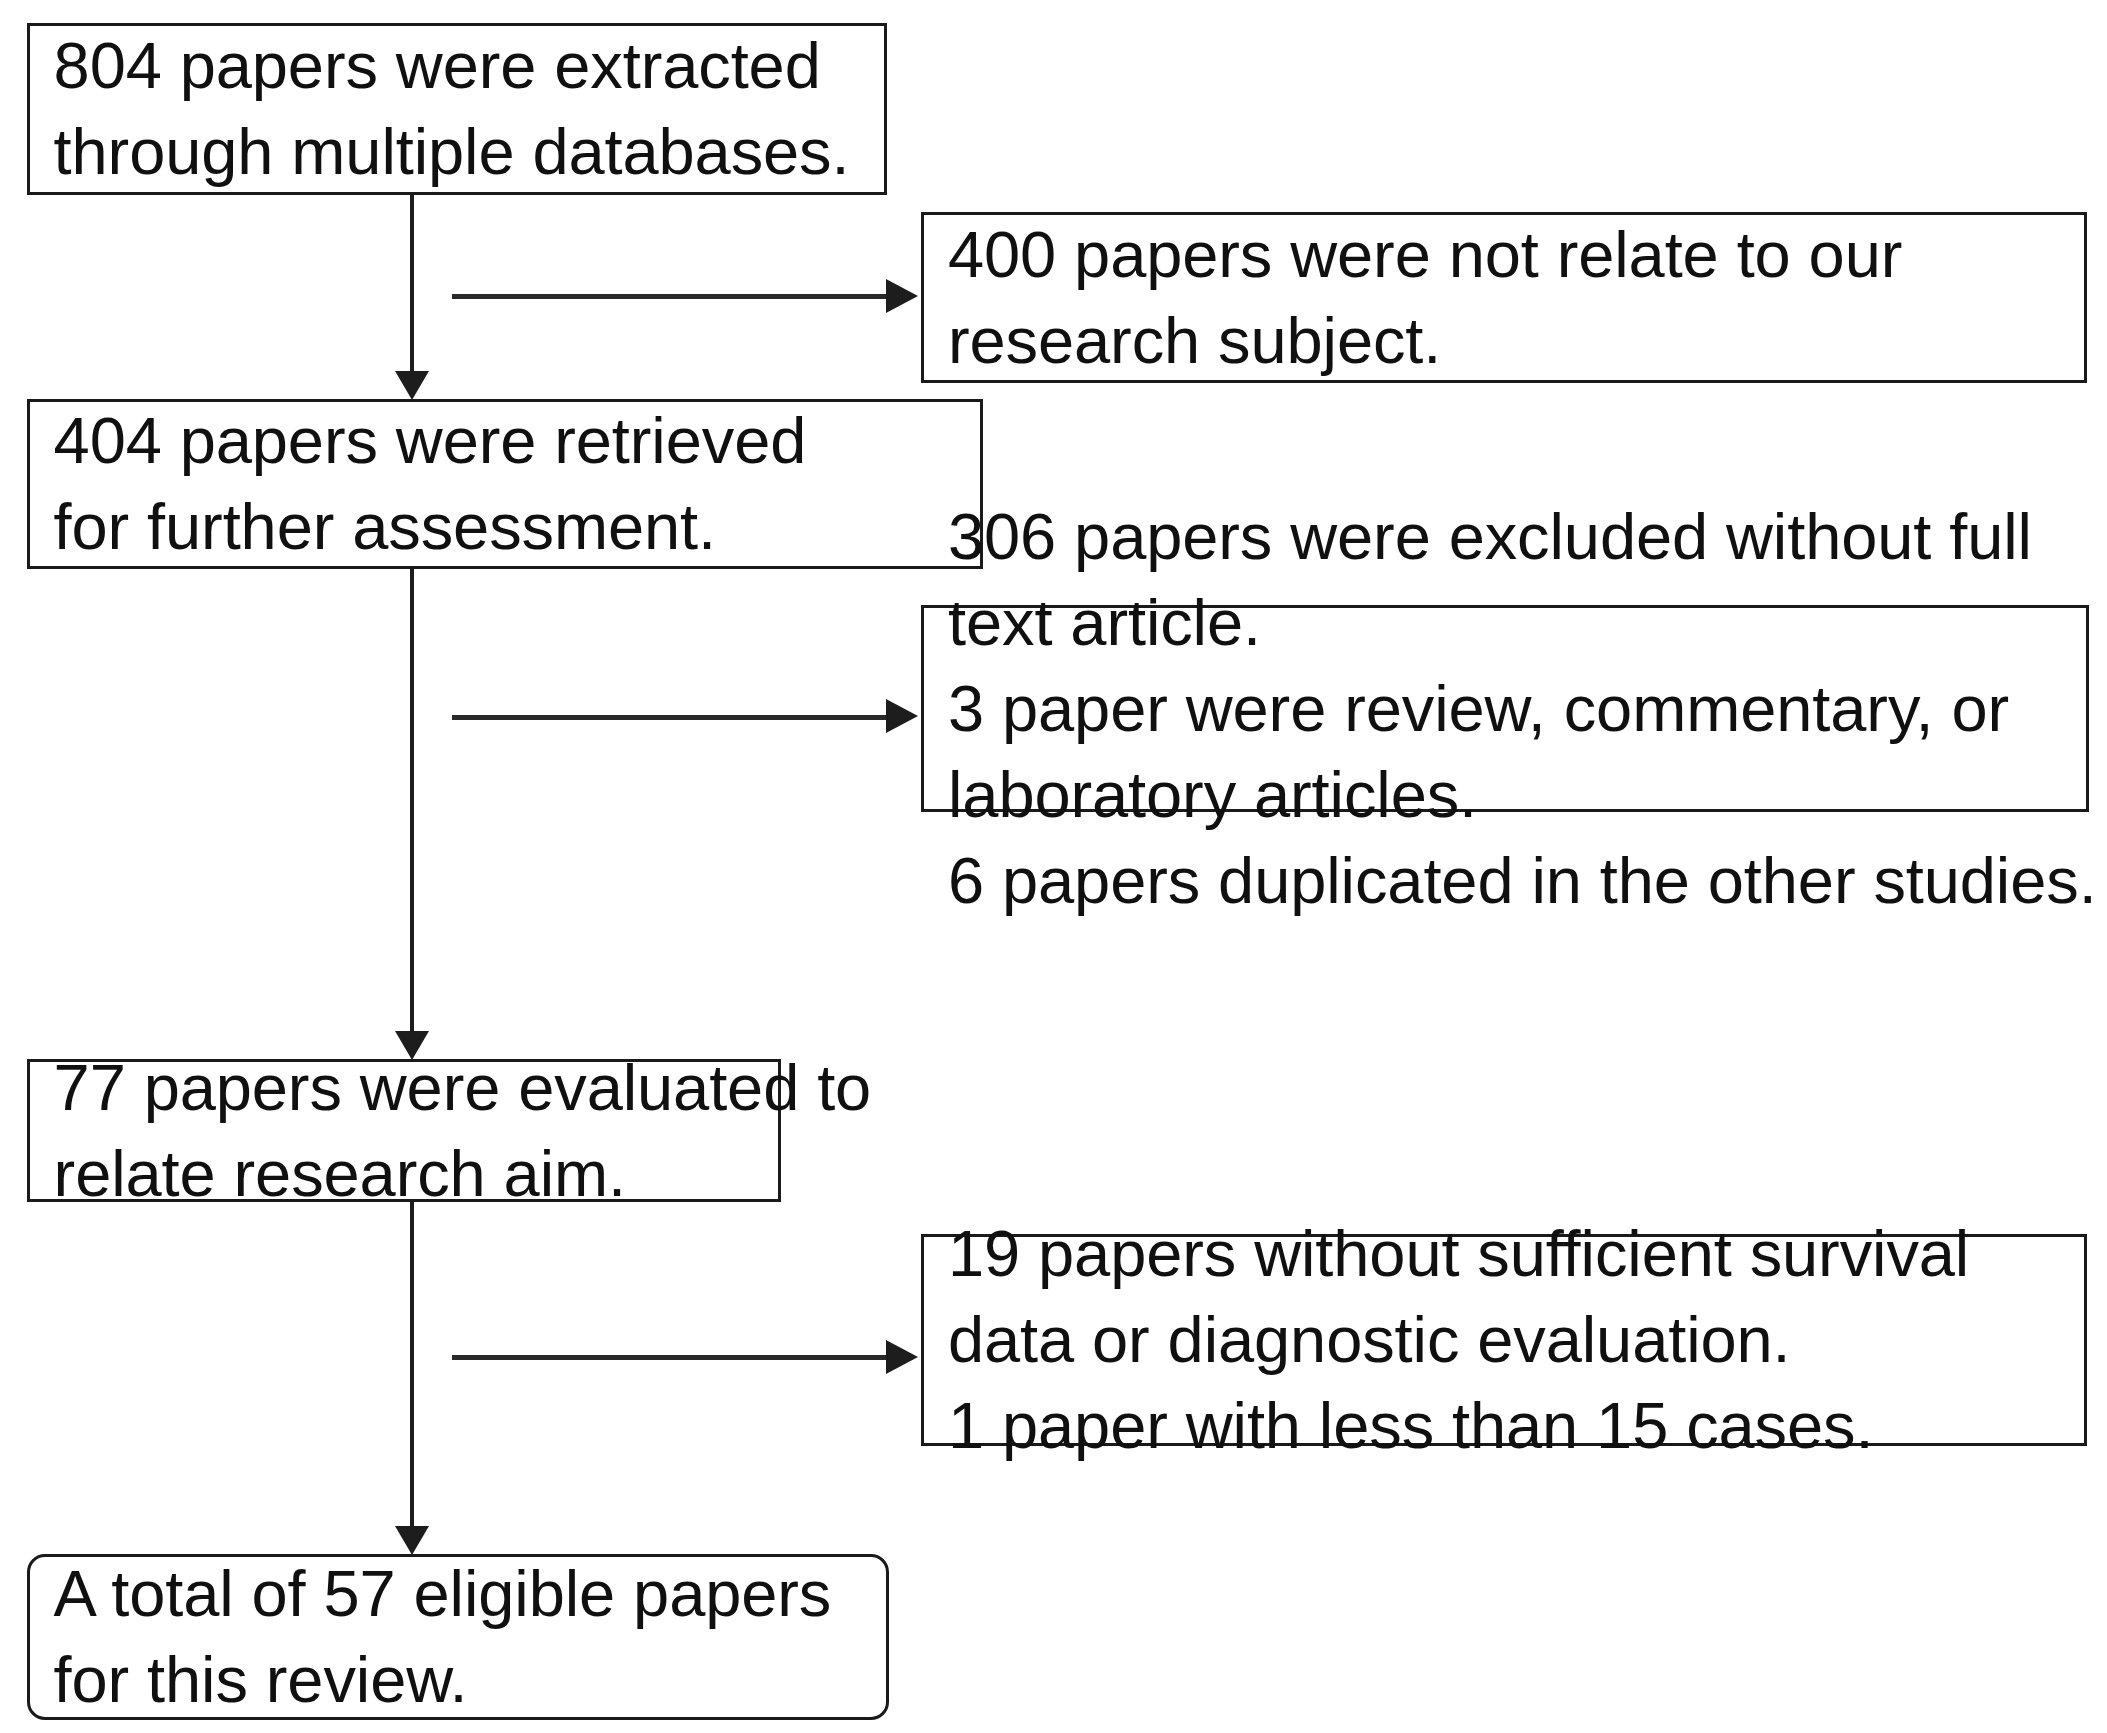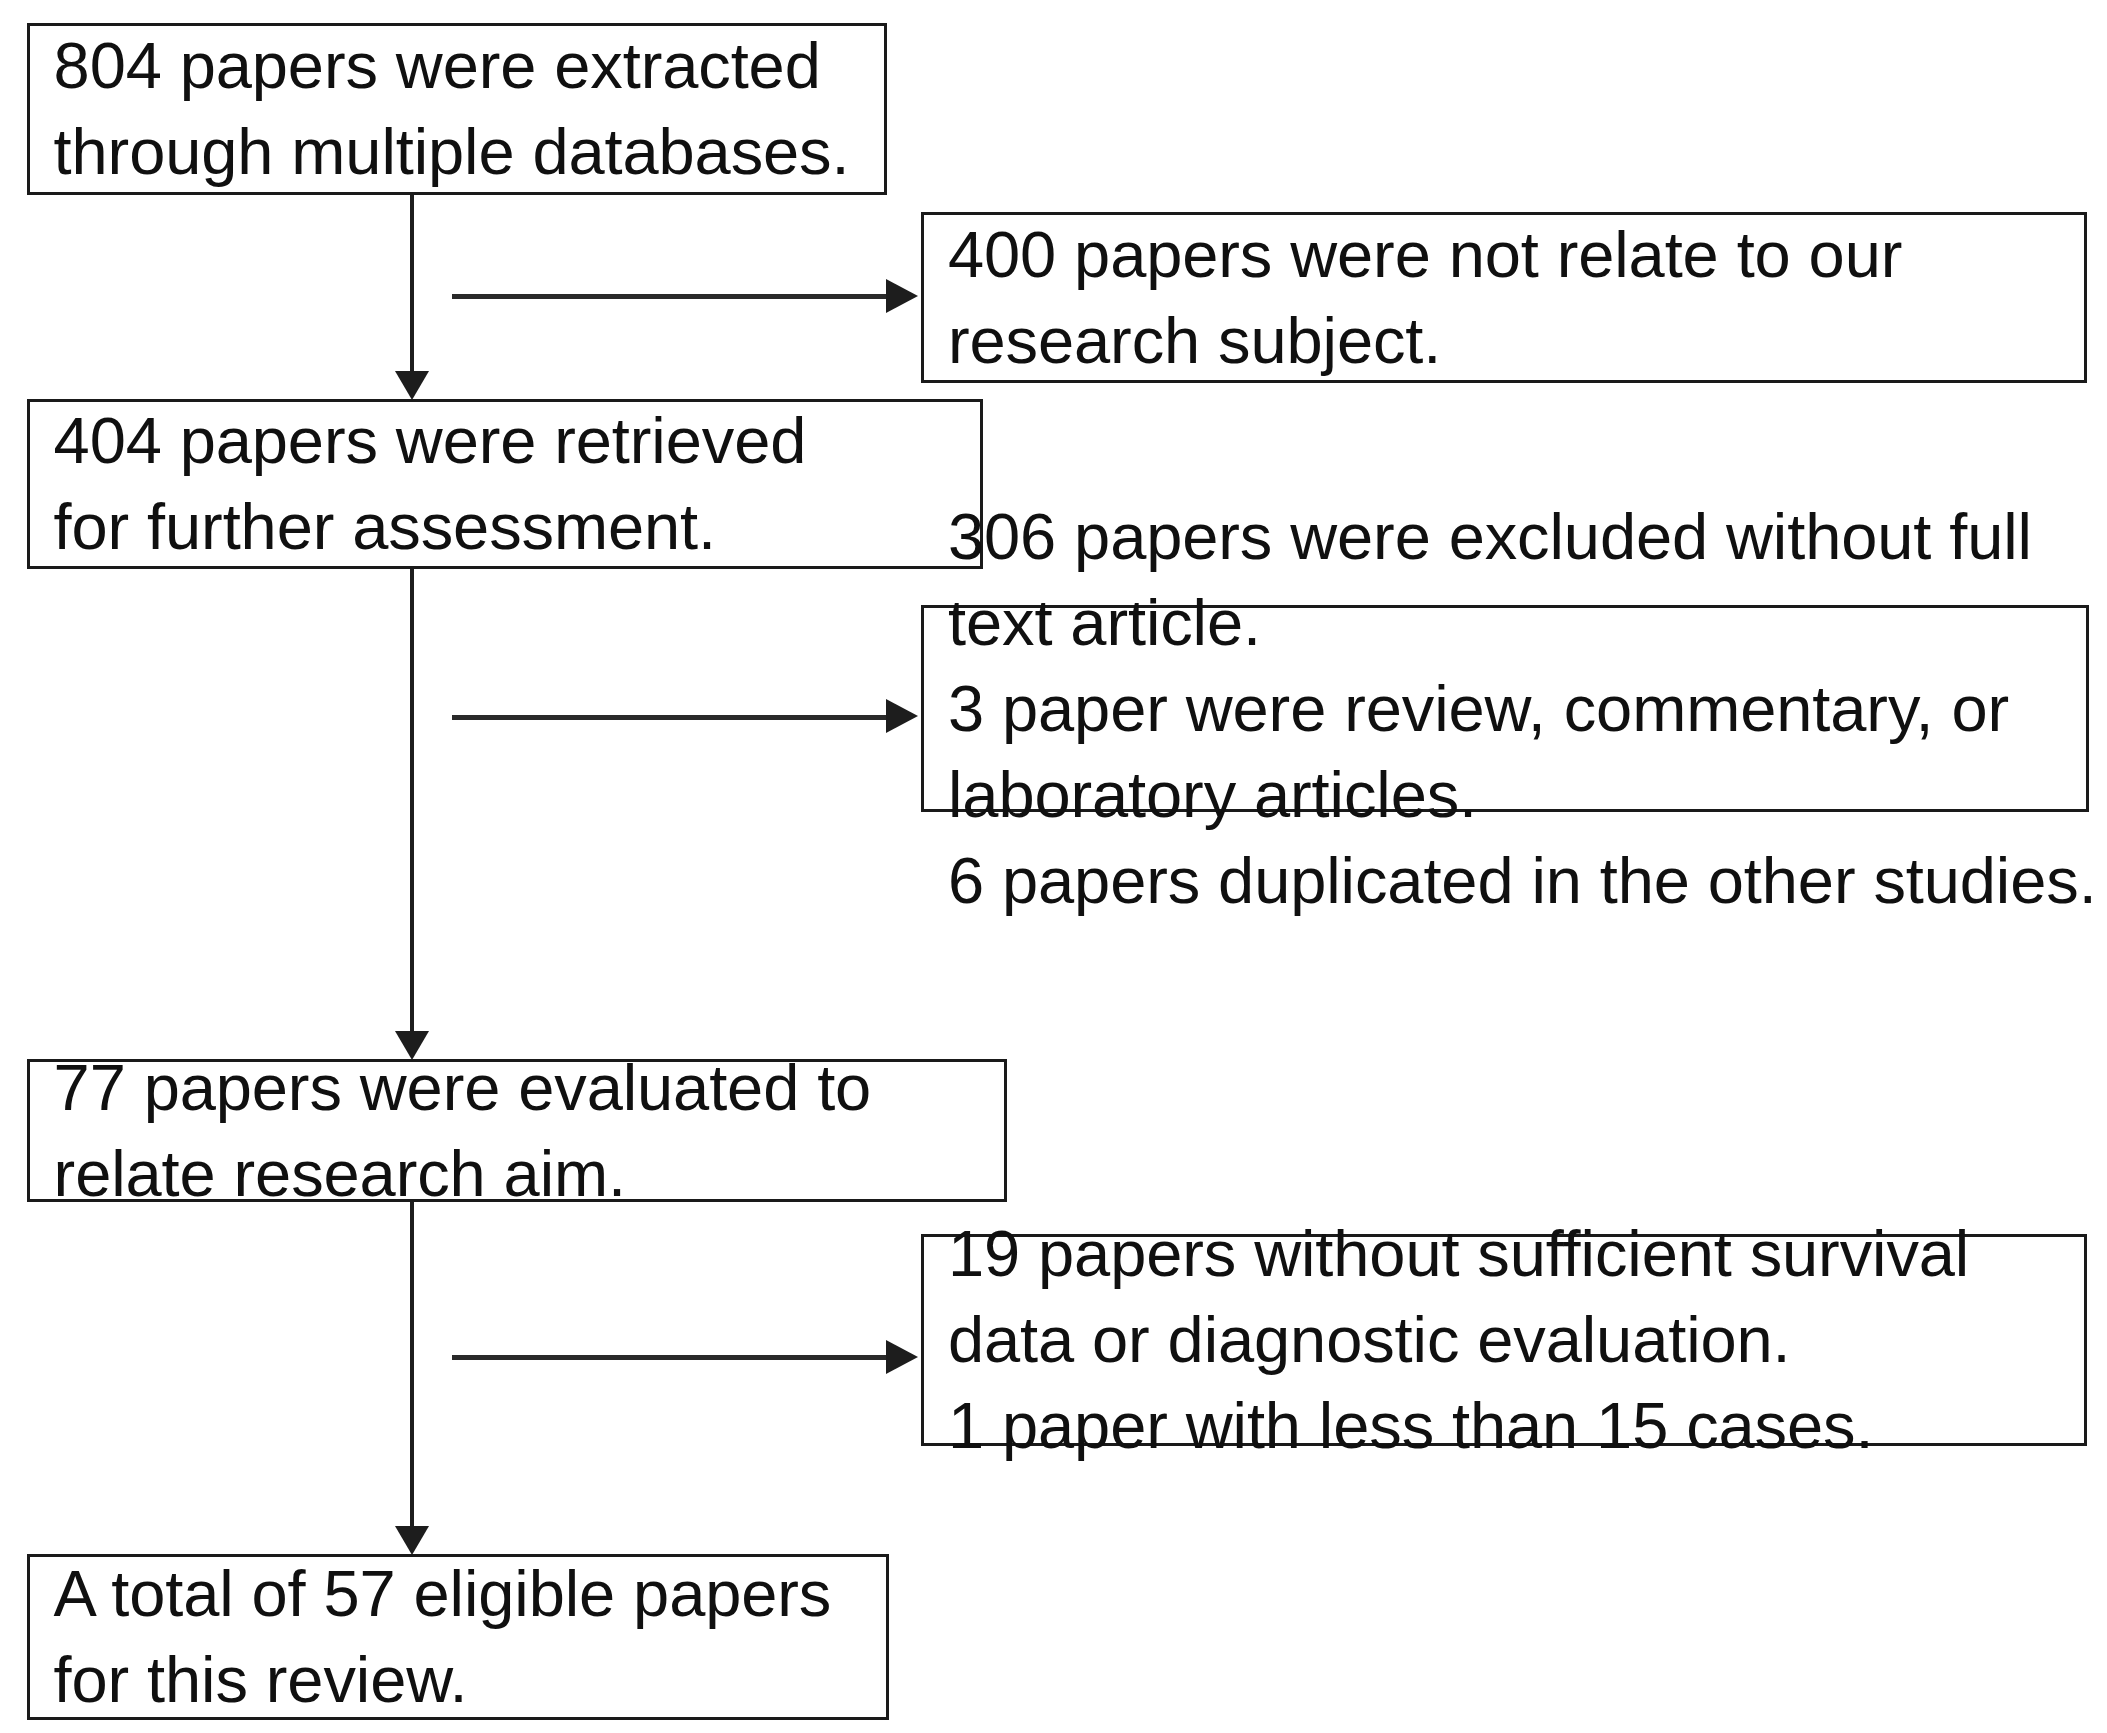--- a/index.html
+++ b/index.html
@@ -31,22 +31,22 @@
     line-height: 86px;
     color: #101010;
     padding-left: 24px;
     padding-right: 11px;
     white-space: nowrap;
     letter-spacing: -0.1px;
   }
   
   #box-extracted  { left: 26.6px;  top: 23px;   width: 860px; height: 172px; }
   #box-retrieved  { left: 26.6px;  top: 399px;  width: 956px; height: 170px; }
-  #box-evaluated  { left: 26.6px;  top: 1059px; width: 980px; height: 143px; }
-  #box-eligible   { left: 26.6px;  top: 1554px; width: 862px; height: 166px; }
+  #box-evaluated  { left: 26.6px;  top: 1059px; width: 754px; height: 143px; }
+  #box-eligible   { left: 26.6px;  top: 1554px; width: 862px; height: 166px; border-radius: 18px; }
   
   #box-excluded-unrelated { left: 921px; top: 212px;  width: 1166px; height: 171px; }
   #box-excluded-fulltext  { left: 921px; top: 605px; width: 1168px; height: 207px; }
   #box-excluded-survival  { left: 921px; top: 1234px; width: 1166px; height: 212px; }
 
   
   .v-conn {
     position: absolute;
     left: 410px;
     width: 4.2px;

